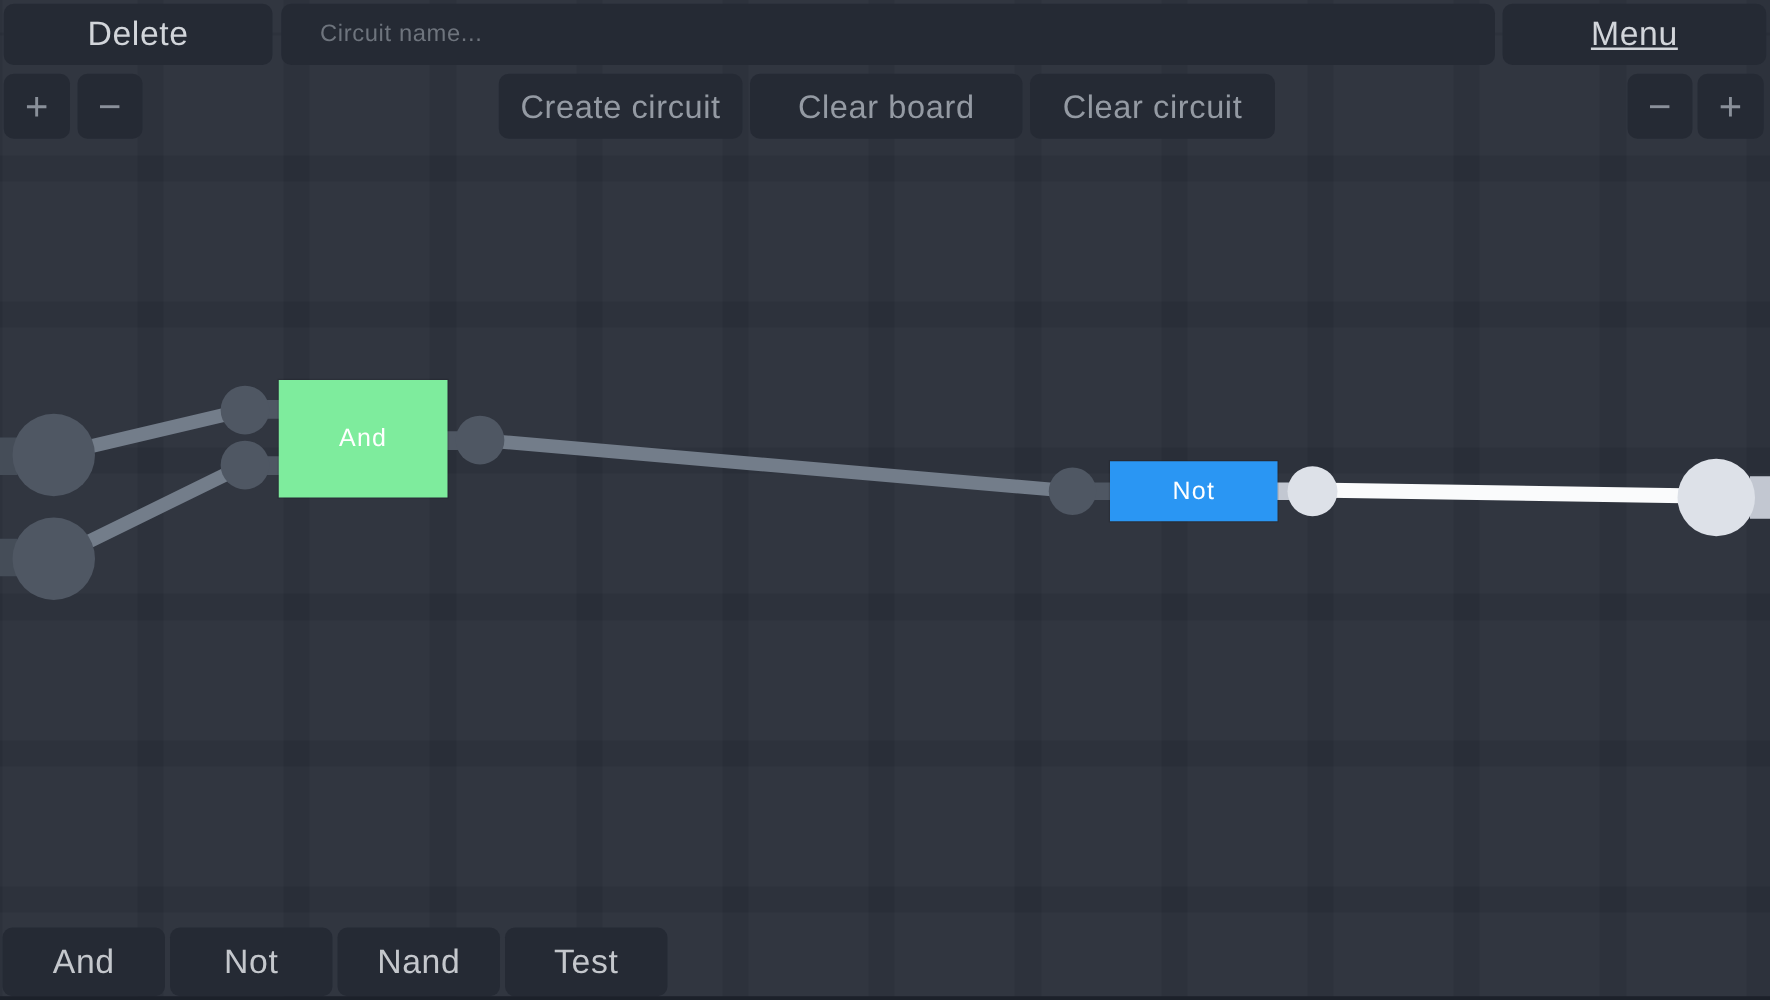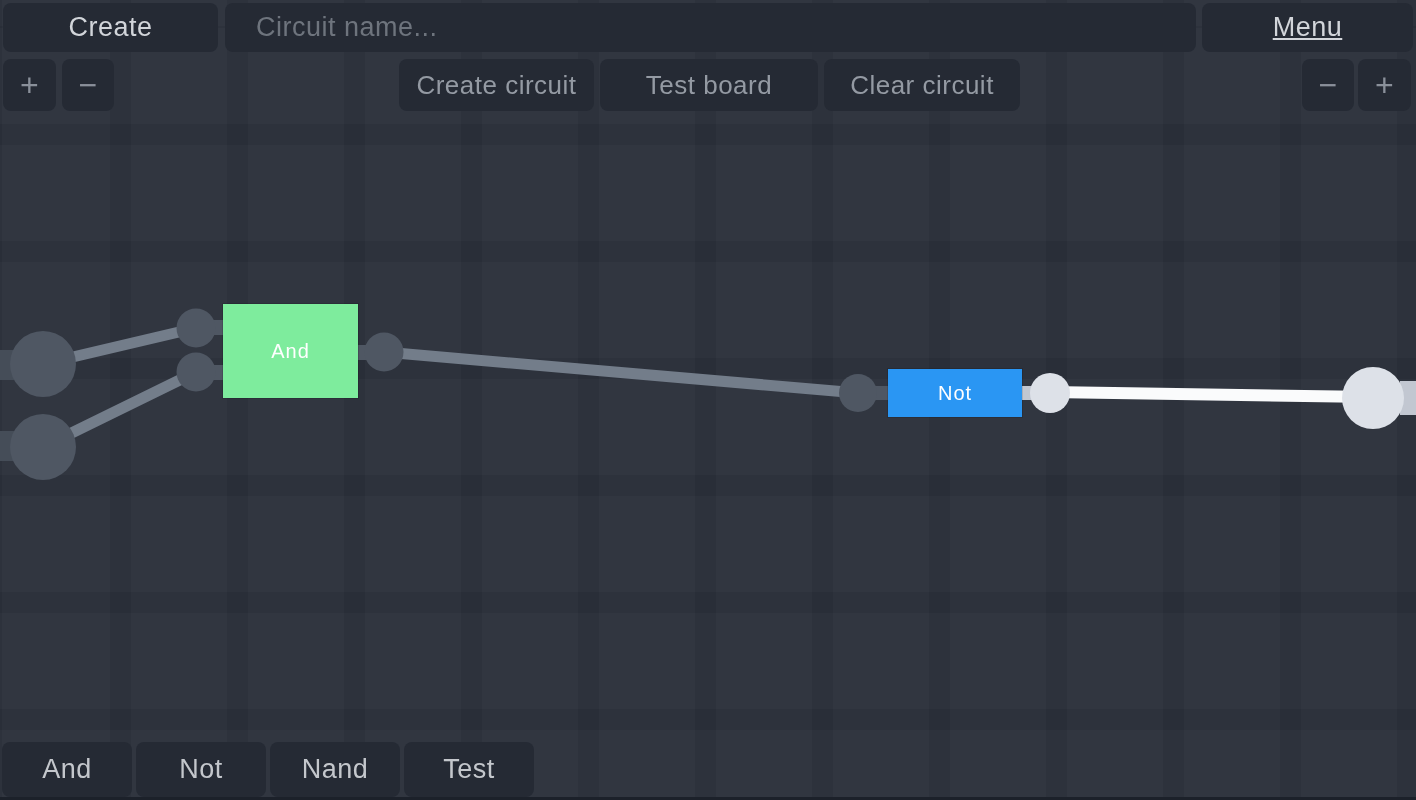--- a/index.html
+++ b/index.html
@@ -24,21 +24,21 @@
   .btn.zoom{color:#8a909a;font-size:32px;font-weight:300;}
   .row1{top:3px;height:49px;}
   .row2{top:59px;height:52px;}
   .rowp{top:742px;height:55px;}
   .create{left:3px;width:215px;}
   .menu{left:1202px;width:211px;text-decoration:underline;}
   .name-input{
     position:absolute;top:3px;left:225px;width:971px;height:49px;
     background:#252a34;border:none;outline:none;border-radius:8px;
     box-sizing:border-box;padding:0 0 0 31px;
-    color:#3b82f6;font-size:27px;letter-spacing:0.5px;
+    color:#3b82f6;font-size:19px;letter-spacing:0.5px;
     font-family:"Liberation Sans", sans-serif;
   }
   .name-input::placeholder{color:#6e747d;opacity:1;}
   .zoom-in-l{left:3px;width:53px;}
   .zoom-out-l{left:62px;width:52px;}
   .delete{left:399px;width:195px;}
   .clear{left:600px;width:218px;}
   .open{left:824px;width:196px;}
   .zoom-out-r{left:1302px;width:52px;}
   .zoom-in-r{left:1358px;width:53px;}
@@ -89,28 +89,28 @@
     <circle cx="1050" cy="393" r="20" fill="#dde1e8"></circle>
   </svg>
 
   <div class="gate gate-and" style="background: rgb(126, 236, 157);">
     <span>And</span>
   </div>
   <div class="gate gate-not" style="background: rgb(42, 150, 243);">
     <span>Not</span>
   </div>
 
-  <div class="btn bright row1 create">Create</div>
+  <div class="btn bright row1 create">Delete</div>
   <input class="name-input" type="text" placeholder="Circuit name..." style="">
   <div class="btn bright row1 menu">Menu</div>
 
   <div class="btn zoom row2 zoom-in-l">+</div>
   <div class="btn zoom row2 zoom-out-l">−</div>
   <div class="btn row2 delete">Create circuit</div>
-  <div class="btn row2 clear">Test board</div>
+  <div class="btn row2 clear">Clear board</div>
   <div class="btn row2 open">Clear circuit</div>
   <div class="btn zoom row2 zoom-out-r">−</div>
   <div class="btn zoom row2 zoom-in-r">+</div>
 
   <div class="btn palette rowp pal-and">And</div>
   <div class="btn palette rowp pal-not">Not</div>
   <div class="btn palette rowp pal-nand">Nand</div>
   <div class="btn palette rowp pal-test">Test</div>
 
   <div class="bottom-strip"></div>

